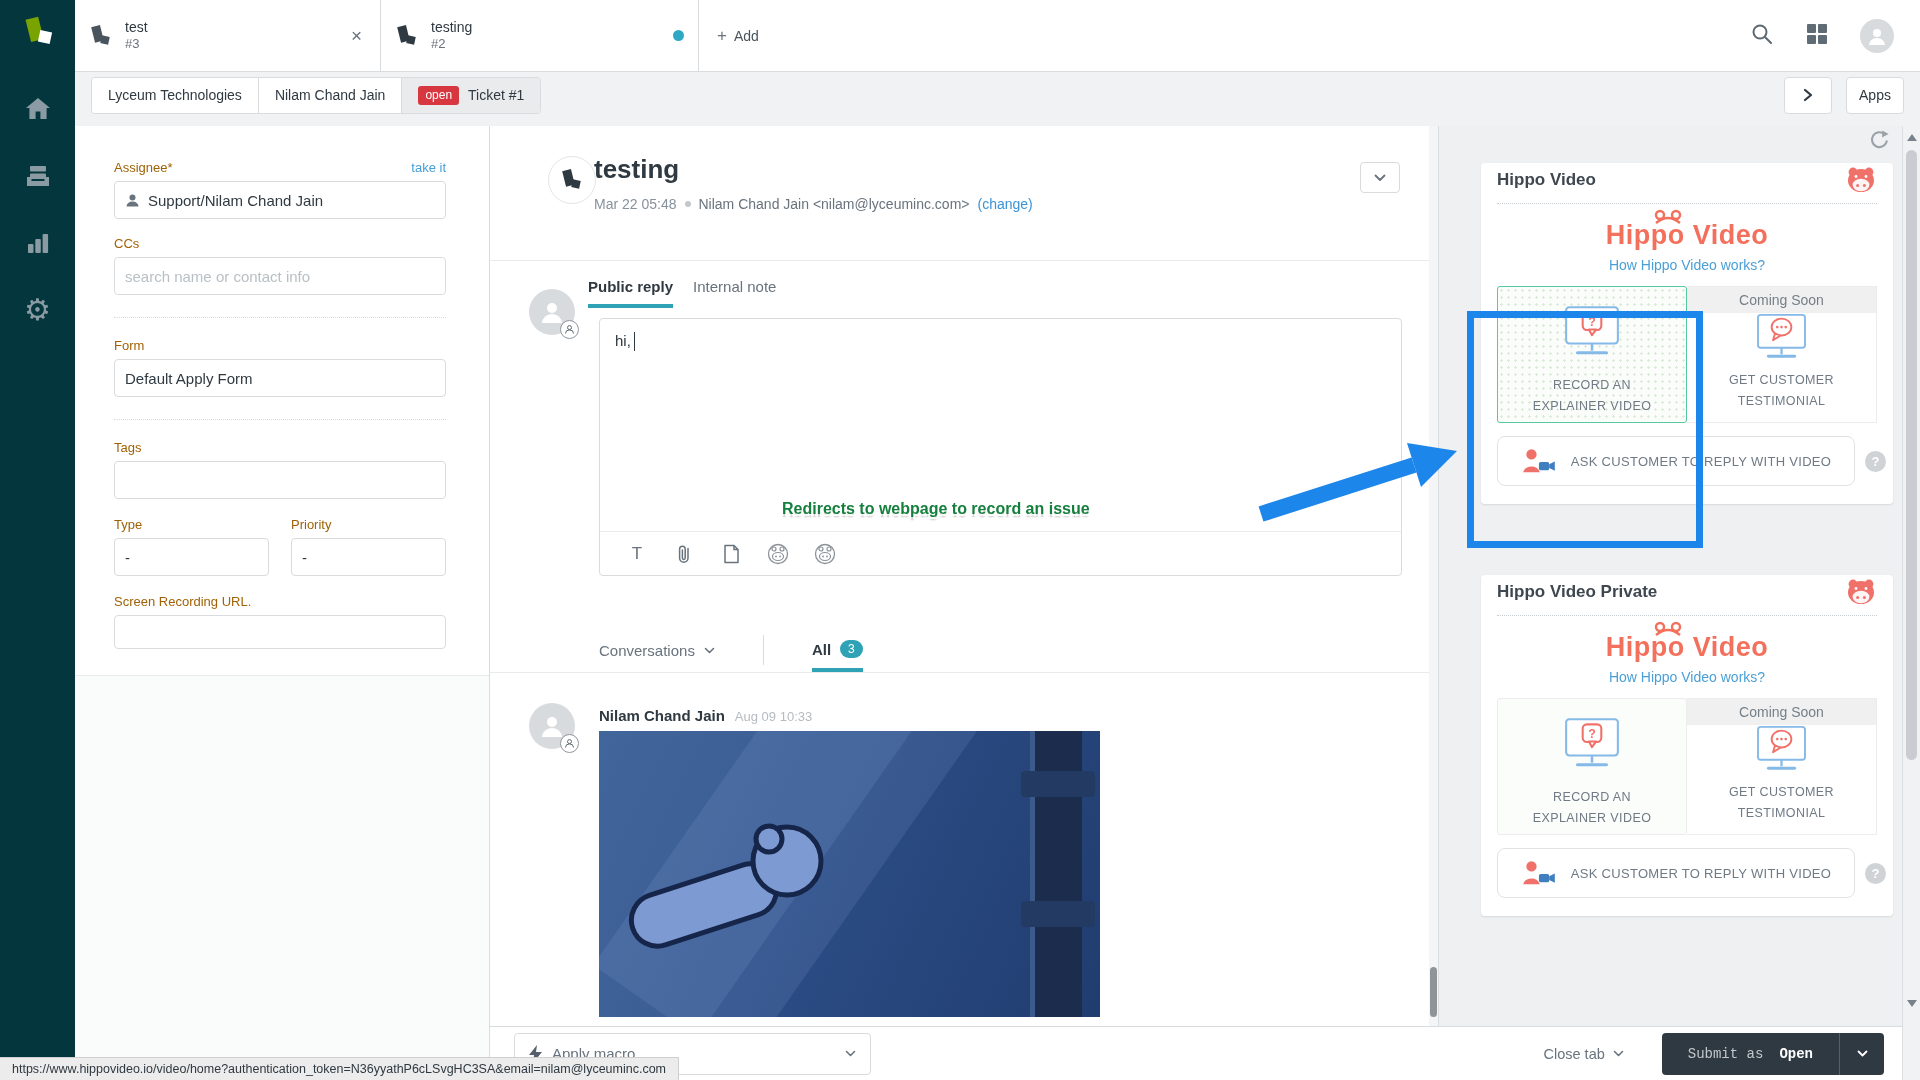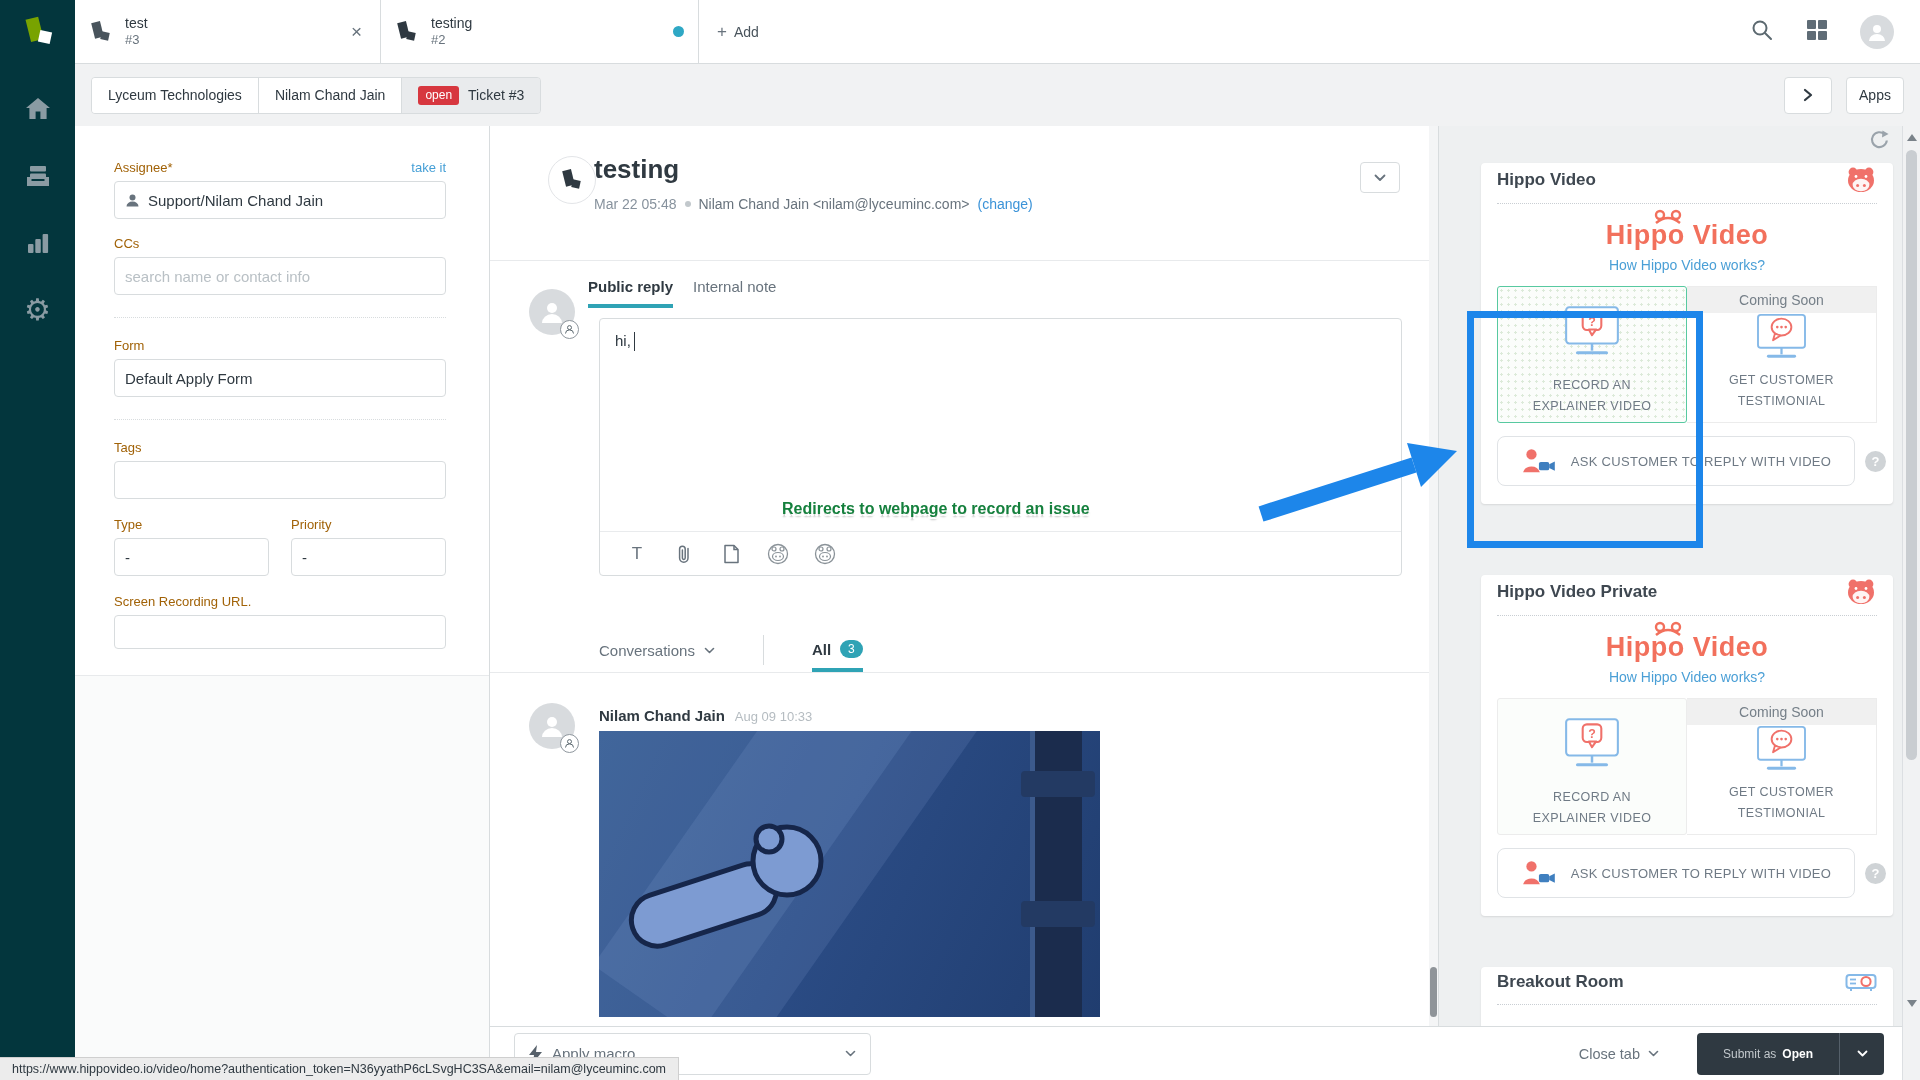--- a/index.html
+++ b/index.html
@@ -8,21 +8,21 @@
   .stage { position:relative; width:1920px; height:1080px; }
 
   
   .rail { position:absolute; left:0; top:0; width:75px; height:1080px; background:#03363d; z-index:10; }
   .rail-logo { width:75px; height:64px; display:flex; align-items:center; justify-content:center; }
   .rail-icons { display:flex; flex-direction:column; align-items:center; gap:33px; margin-top:28px; }
   .rail-btn { width:34px; height:34px; display:flex; align-items:center; justify-content:center; cursor:pointer; }
   .gear-glyph { font-size:30px; color:#8a9ba3; line-height:1; font-family:"DejaVu Sans",sans-serif; }
 
   
-  .tabbar { position:absolute; left:75px; top:0; width:1845px; height:64px; background:#fff; border-bottom:1px solid #d8dcde; display:flex; align-items:stretch; z-index:9; }
+  .tabbar { position:absolute; left:75px; top:0; width:1845px; height:72px; background:#fff; border-bottom:1px solid #d8dcde; display:flex; align-items:stretch; z-index:9; }
   .tkt-tab { width:306px; border-right:1px solid #d8dcde; display:flex; align-items:center; padding:0 14px; gap:12px; background:#fff; position:relative; }
   .tkt-tab .titles { flex:1; line-height:1.25; }
   .tkt-title { font-size:14px; color:#2f3941; }
   .tkt-sub { font-size:13px; color:#68737d; }
   .tab-close { font-size:19px; color:#68737d; cursor:pointer; padding:0 4px; }
   .tab-dot { width:11px; height:11px; border-radius:50%; background:#2fa8c5; }
   .add-btn { display:flex; align-items:center; gap:7px; padding:0 18px; font-size:14px; color:#49545c; cursor:pointer; }
   .add-plus { font-size:17px; color:#68737d; }
   .tabbar-right { margin-left:auto; display:flex; align-items:center; gap:32px; padding-right:26px; }
   .avatar-sm { width:34px; height:34px; border-radius:50%; background:#d8dbde; display:flex; align-items:center; justify-content:center; }
@@ -119,21 +119,21 @@
   .ask-row { position:relative; margin-top:13px; }
   .ask-btn { width:calc(100% - 22px); height:50px; border:1px solid #e0e3e6; border-radius:8px; background:#fff; display:flex; align-items:center; justify-content:center; gap:16px; font-size:13px; color:#6f7a85; letter-spacing:.3px; cursor:pointer; font-family:inherit; }
   .help-dot { position:absolute; right:-9px; top:15px; width:21px; height:21px; border-radius:50%; background:#cfd3d6; color:#fff; font-size:13px; font-weight:bold; display:flex; align-items:center; justify-content:center; cursor:pointer; }
 
   
   .bottombar { position:absolute; left:490px; top:1026px; width:1412px; height:54px; background:#fff; border-top:1px solid #d8dcde; z-index:20; display:flex; align-items:center; }
   .macro-box { margin-left:24px; width:357px; height:42px; border:1px solid #d8dcde; border-radius:4px; display:flex; align-items:center; padding:0 14px; gap:10px; font-size:15px; color:#68737d; cursor:pointer; }
   .macro-box .sp { flex:1; }
   .close-tab { margin-left:auto; display:flex; align-items:center; gap:8px; font-size:14.5px; color:#68737d; cursor:pointer; }
   .submit-group { display:flex; margin-left:38px; margin-right:18px; height:42px; border-radius:4px; overflow:hidden; }
-  .submit-main { background:#2f3941; border:none; color:#c2c8cc; font-size:12px; padding:0 26px; display:flex; align-items:center; gap:6px; cursor:pointer; font-family:Liberation Sans, sans-serif; }
+  .submit-main { background:#2f3941; border:none; color:#c2c8cc; font-size:14px; padding:0 26px; display:flex; align-items:center; gap:16px; cursor:pointer; font-family:Liberation Mono, monospace; }
   .submit-main b { color:#fff; font-weight:bold; }
   .submit-caret { width:45px; background:#2f3941; border-left:1px solid #55606a; display:flex; align-items:center; justify-content:center; cursor:pointer; }
 
   
   .page-scroll { position:absolute; right:0; top:126px; width:18px; height:954px; background:#f1f2f3; border-left:1px solid #dcdfe2; z-index:25; }
   .page-scroll .thumb { position:absolute; left:3px; top:24px; width:11px; height:610px; background:#c9cdd1; border-radius:6px; }
   .scroll-arrow { position:absolute; left:4px; width:0; height:0; border-left:5px solid transparent; border-right:5px solid transparent; }
   .sa-up { top:8px; border-bottom:7px solid #7a8289; }
   .sa-down { top:874px; border-top:7px solid #7a8289; }
 
@@ -228,21 +228,21 @@
       </div>
     </div>
   </div>
 
   <div class="crumbbar">
     <div class="crumb-group">
       <div class="crumb">Lyceum Technologies</div>
       <div class="crumb">Nilam Chand Jain</div>
       <div class="crumb">
         <span class="badge-open">open</span>
-        <span>Ticket #3</span>
+        <span>Ticket #1</span>
       </div>
     </div>
     <div class="crumbbar-right">
       <div class="sq-btn next-btn">
         <svg width="10" height="14" viewBox="0 0 10 14">
             <polyline points="2,2 8,7 2,12" fill="none" stroke="#2f3941" stroke-width="2.2" stroke-linecap="round" stroke-linejoin="round"></polyline>
           </svg>
       </div>
       <div class="sq-btn apps-btn">Apps</div>
     </div>
@@ -557,33 +557,20 @@
             <path d="M2 27 a9.5 9 0 0 1 18 0 Z" fill="#f0716a"></path>
             <rect x="19" y="16" width="11" height="9" rx="2" fill="#3f7fbf"></rect>
             <polygon points="30,18.5 36,15.5 36,25.5 30,22.5" fill="#3f7fbf"></polygon>
           </svg>
           <span>ASK CUSTOMER TO REPLY WITH VIDEO</span>
         </button>
         <span class="help-dot">?</span>
       </div>
     </div>
 
-    <div class="app-card" style="top:841px; height:113px;">
-      <div class="app-hd">
-        <span class="app-title">Breakout Room</span>
-        <svg width="32" height="24" viewBox="0 0 32 24">
-          <rect x="1.5" y="5" width="29" height="13" rx="3" fill="#fff" stroke="#85b9e8" stroke-width="2"></rect>
-          <circle cx="21" cy="11.5" r="4.6" fill="#fff" stroke="#f0716a" stroke-width="2"></circle>
-          <line x1="5" y1="9.5" x2="11" y2="9.5" stroke="#85b9e8" stroke-width="1.8"></line>
-          <line x1="5" y1="13.5" x2="11" y2="13.5" stroke="#85b9e8" stroke-width="1.8"></line>
-          <line x1="6" y1="18" x2="6" y2="21" stroke="#85b9e8" stroke-width="2"></line>
-          <line x1="26" y1="18" x2="26" y2="21" stroke="#85b9e8" stroke-width="2"></line>
-        </svg>
-      </div>
-    </div>
   </div>
 
   <div class="ann-text">Redirects to webpage to record an issue</div>
   <div class="ann-arrow">
     <svg width="240" height="120" viewBox="0 0 240 120">
       <line x1="21" y1="89" x2="174" y2="40" stroke="#1d86ea" stroke-width="16"></line>
       <polygon points="217,26 181,62 167,18" fill="#1d86ea"></polygon>
     </svg>
   </div>
   <div class="ann-box"></div>

